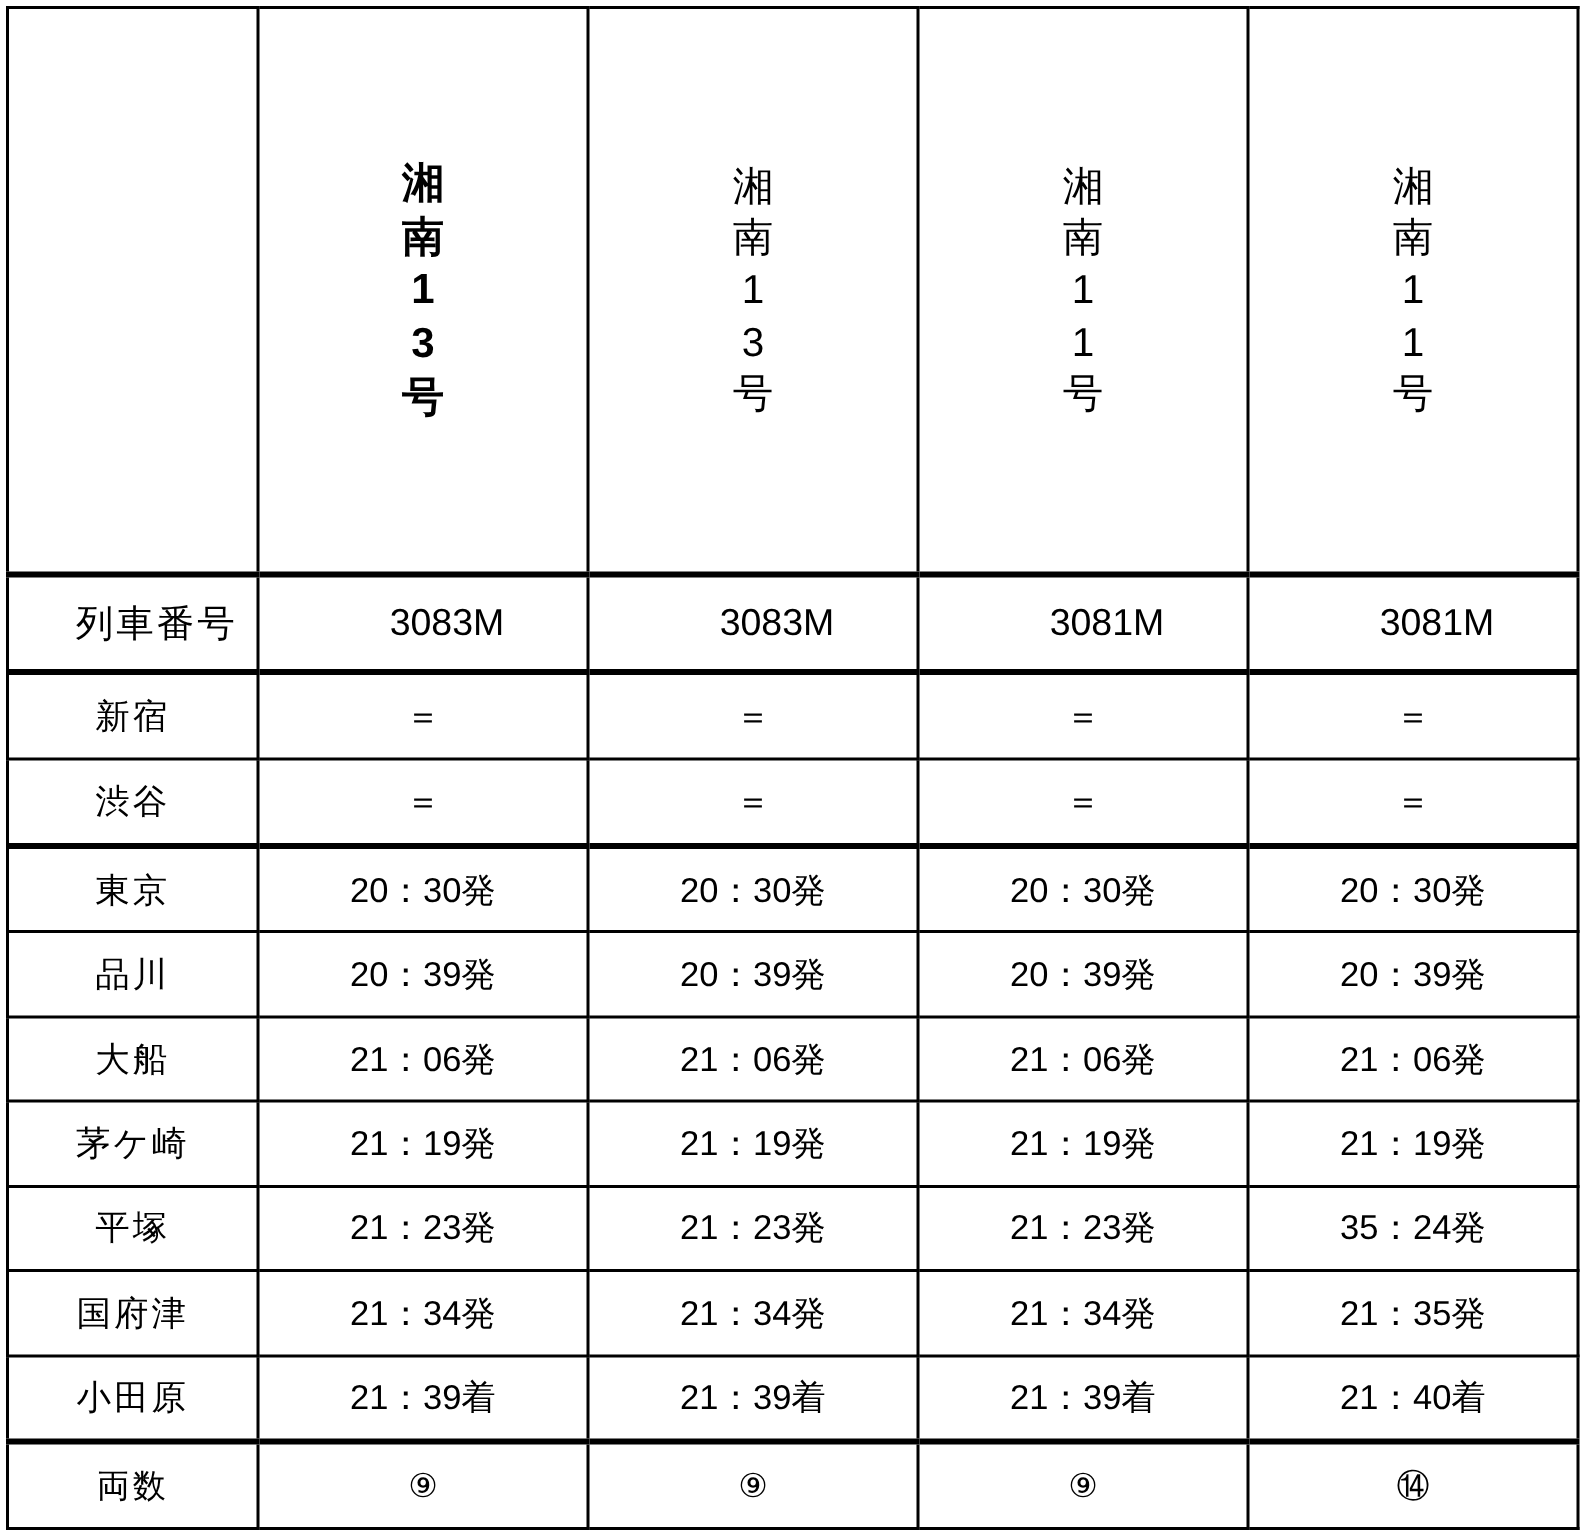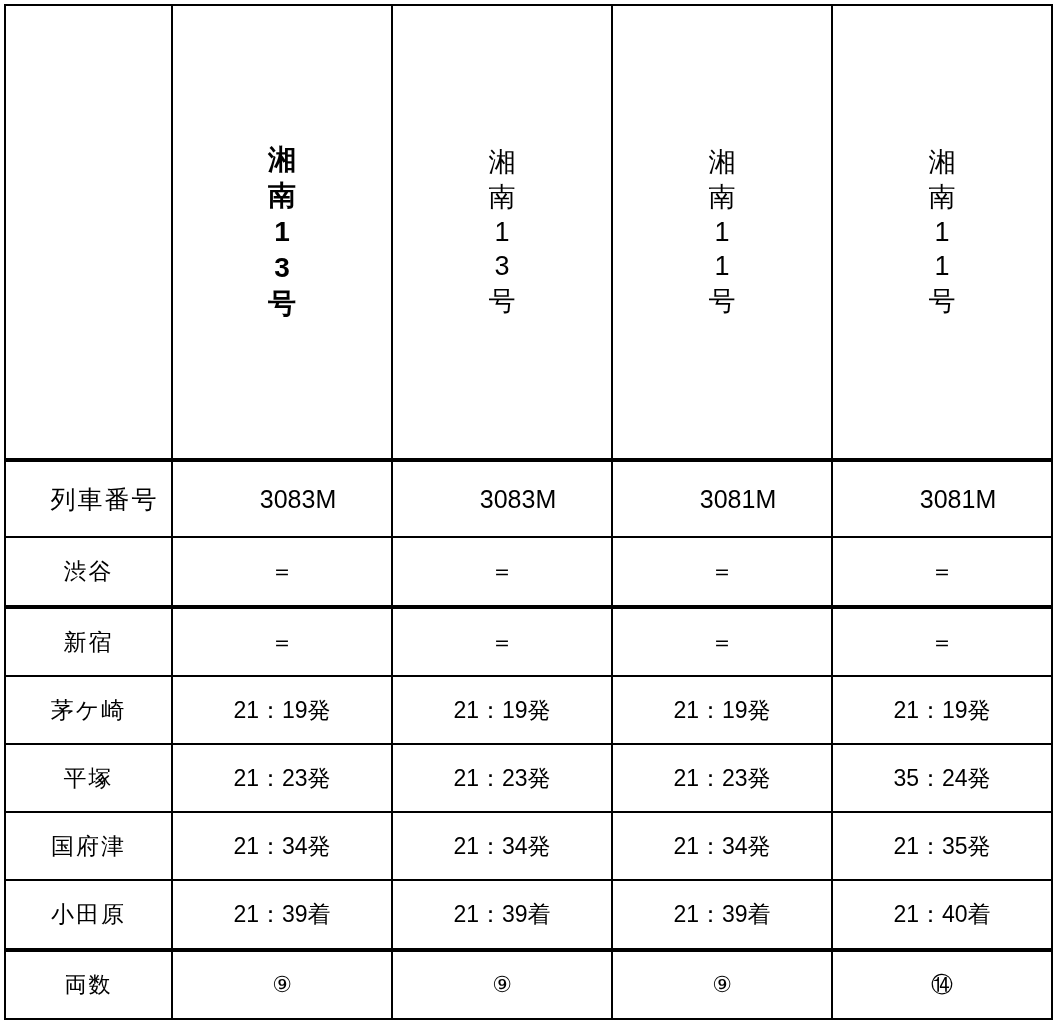--- a/index.html
+++ b/index.html
@@ -155,39 +155,60 @@
       </tr>
 
       <tr class="number-row thick-top">
         <td class="station-label">列車番号</td>
         <td class="hl-cell">3083M</td>
         <td>3083M</td>
         <td>3081M</td>
         <td>3081M</td>
       </tr>
 
-      <tr class="data-row">
-        <td class="station-label">渋谷</td>
-        <td class="eq">＝</td>
-        <td class="eq">＝</td>
-        <td class="eq">＝</td>
-        <td class="eq">＝</td>
-      </tr>
-
       <tr class="data-row thick-top">
         <td class="station-label">新宿</td>
         <td class="eq">＝</td>
         <td class="eq">＝</td>
         <td class="eq">＝</td>
         <td class="eq">＝</td>
       </tr>
 
-
-
-
+      <tr class="data-row">
+        <td class="station-label">渋谷</td>
+        <td class="eq">＝</td>
+        <td class="eq">＝</td>
+        <td class="eq">＝</td>
+        <td class="eq">＝</td>
+      </tr>
+
+
+      <tr class="data-row thick-top">
+        <td class="station-label">東京</td>
+        <td class="hl-cell">20：30発</td>
+        <td>20：30発</td>
+        <td>20：30発</td>
+        <td>20：30発</td>
+      </tr>
+
+      <tr class="data-row">
+        <td class="station-label">品川</td>
+        <td>20：39発</td>
+        <td>20：39発</td>
+        <td>20：39発</td>
+        <td>20：39発</td>
+      </tr>
+
+      <tr class="data-row">
+        <td class="station-label">大船</td>
+        <td>21：06発</td>
+        <td>21：06発</td>
+        <td>21：06発</td>
+        <td>21：06発</td>
+      </tr>
 
 
 
       <tr class="data-row">
         <td class="station-label">茅ケ崎</td>
         <td>21：19発</td>
         <td>21：19発</td>
         <td>21：19発</td>
         <td>21：19発</td>
       </tr>

